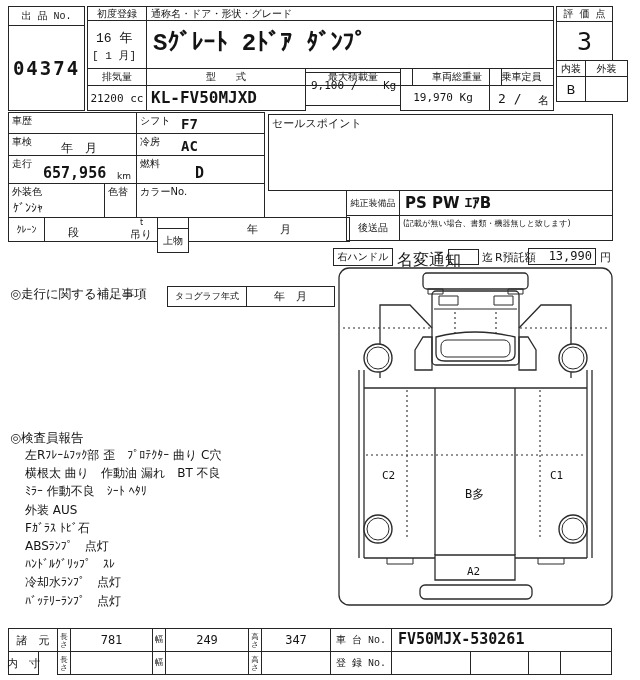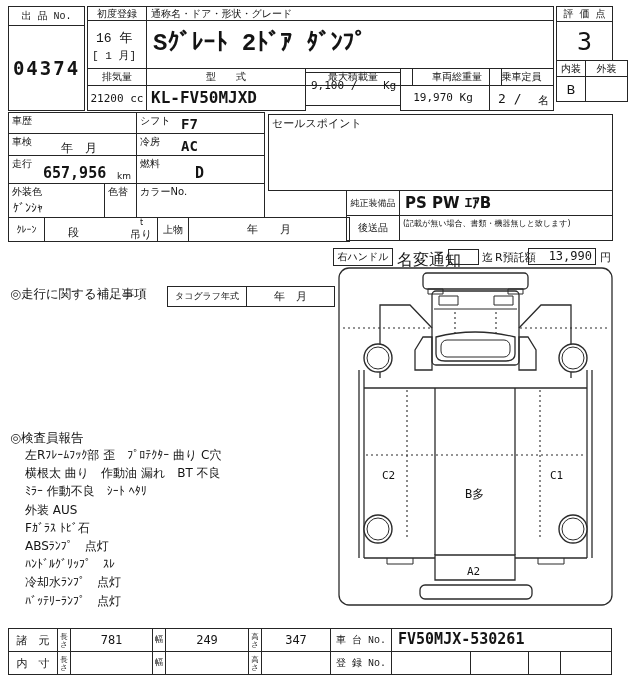--- a/index.html
+++ b/index.html
@@ -111,21 +111,21 @@
   <div class="c bd" style="left:136px;top:183px;width:129px;height:35px">
     <span class="tag">カラーNo.</span>
   </div>
 
   <div class="c bd cc" style="left:8px;top:217px;width:37px;height:25px;font-size:10px">ｸﾚｰﾝ</div>
   <div class="c bd" style="left:44px;top:217px;width:114px;height:25px">
     <span class="sub" style="left:23px;top:7px;font-size:11px">段</span>
     <span class="sub" style="left:95px;top:0px;font-size:8px">t</span>
     <span class="sub" style="left:85px;top:9px;font-size:11px">吊り</span>
   </div>
-  <div class="c bd cc" style="left:157px;top:217px;width:32px;height:25px;font-size:10px">上物</div>
+  <div class="c bd cc" style="left:157px;top:228px;width:32px;height:25px;font-size:10px">上物</div>
   <div class="c bd cc pre" style="left:188px;top:217px;width:162px;height:25px;font-size:11px">年　　月</div>
 
   <div class="c bd" style="left:268px;top:114px;width:345px;height:77px">
     <span class="tag" style="font-size:11px">セールスポイント</span>
   </div>
   <div class="c bd cc" style="left:346px;top:190px;width:54px;height:26px;font-size:9px">純正装備品</div>
   <div class="c bd bold" style="left:399px;top:190px;width:214px;height:26px;font-size:15px;line-height:24px;padding-left:5px">PS PW ｴｱB</div>
   <div class="c bd cc" style="left:346px;top:215px;width:54px;height:26px;font-size:10px">後送品</div>
   <div class="c bd" style="left:399px;top:215px;width:214px;height:26px;font-size:8px;padding:2px 0 0 3px">(記載が無い場合、書類・機器無しと致します)</div>
 
@@ -208,21 +208,21 @@
   <div class="c bd cc pre" style="left:8px;top:628px;width:50px;height:24px;font-size:11px">諸　元</div>
   <div class="c bd vlbl" style="left:57px;top:628px;width:14px;height:24px">長さ</div>
   <div class="c bd cc mono" style="left:70px;top:628px;width:83px;height:24px;font-size:12px">781</div>
   <div class="c bd cc" style="left:152px;top:628px;width:14px;height:24px;font-size:8.5px">幅</div>
   <div class="c bd cc mono" style="left:165px;top:628px;width:84px;height:24px;font-size:12px">249</div>
   <div class="c bd vlbl" style="left:248px;top:628px;width:14px;height:24px">高さ</div>
   <div class="c bd cc mono" style="left:261px;top:628px;width:70px;height:24px;font-size:12px">347</div>
   <div class="c bd cc pre" style="left:330px;top:628px;width:62px;height:24px;font-size:10px">車 台 No.</div>
   <div class="c bd mono bold" style="left:391px;top:628px;width:221px;height:24px;font-size:15px;line-height:21px;padding-left:6px">FV50MJX-530261</div>
 
-  <div class="c bd cc pre" style="left:8px;top:651px;width:50px;height:24px;font-size:11px">内　寸</div>
+  <div class="c bd cc pre" style="left:8px;top:651px;width:31px;height:24px;font-size:11px">内　寸</div>
   <div class="c bd vlbl" style="left:57px;top:651px;width:14px;height:24px">長さ</div>
   <div class="c bd" style="left:70px;top:651px;width:83px;height:24px"></div>
   <div class="c bd cc" style="left:152px;top:651px;width:14px;height:24px;font-size:8.5px">幅</div>
   <div class="c bd" style="left:165px;top:651px;width:84px;height:24px"></div>
   <div class="c bd vlbl" style="left:248px;top:651px;width:14px;height:24px">高さ</div>
   <div class="c bd" style="left:261px;top:651px;width:70px;height:24px"></div>
   <div class="c bd cc pre" style="left:330px;top:651px;width:62px;height:24px;font-size:10px">登 録 No.</div>
   <div class="c bd" style="left:391px;top:651px;width:80px;height:24px"></div>
   <div class="c bd" style="left:470px;top:651px;width:59px;height:24px"></div>
   <div class="c bd" style="left:528px;top:651px;width:33px;height:24px"></div>

